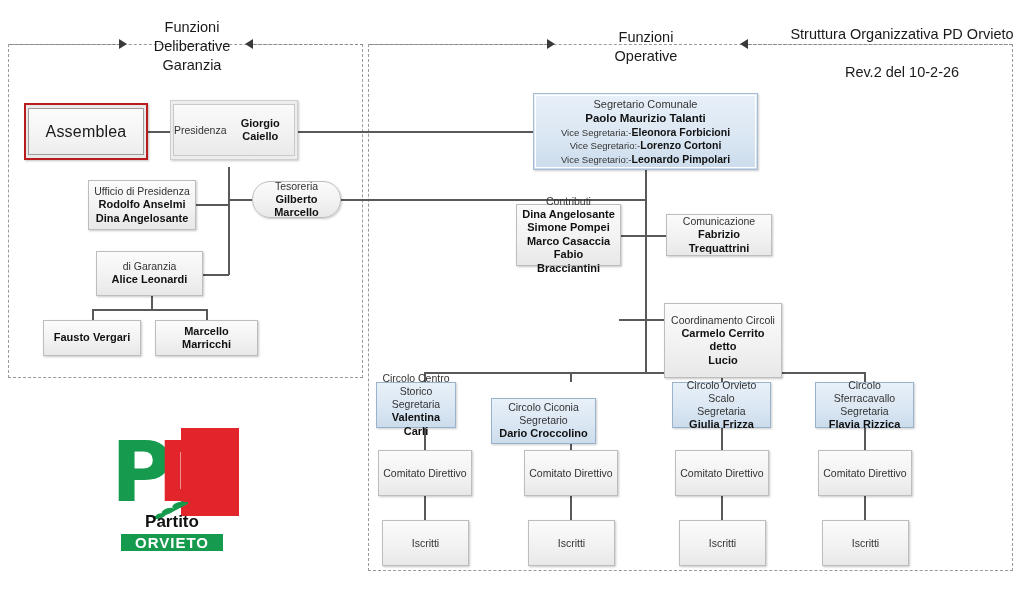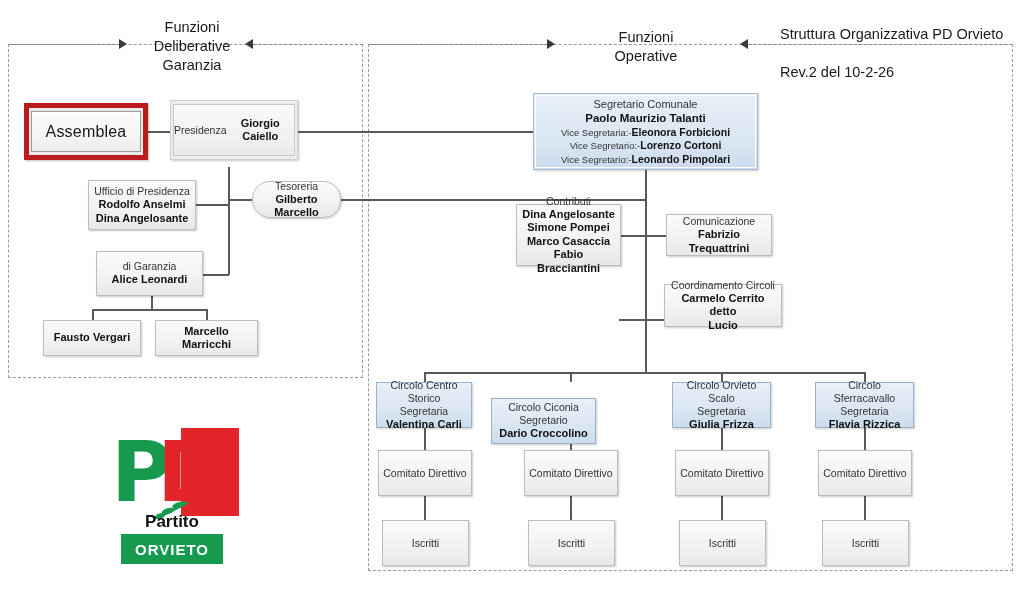--- a/index.html
+++ b/index.html
@@ -10,21 +10,21 @@
 
   
   .region{border:1px dashed #9a9a9a;background:transparent;}
 
   
   .section-caption{
     text-align:center;color:#1a1a1a;font-size:14.5px;line-height:19px;
     white-space:pre-line;
   }
   .title-block{
-    text-align:left;color:#1a1a1a;font-size:14.5px;line-height:19px;
+    text-align:center;color:#1a1a1a;font-size:14.5px;line-height:19px;
     white-space:pre-line;
   }
 
   
   .ln{position:absolute;background:#58595b;}
   .lnh{height:1.6px;}
   .lnv{width:1.6px;}
 
   .arrow{position:absolute;width:0;height:0;border-style:solid;}
   .arrow-l{border-width:5px 8px 5px 0;border-color:transparent #3a3a3a transparent transparent;}
@@ -51,21 +51,21 @@
     border:1px solid #9ab3cd;
     background:linear-gradient(180deg,#e8f0f8 0%,#dbe7f3 55%,#ccdcec 100%);
     box-shadow:1px 1px 2px rgba(0,0,0,.2);
   }
   .node.blue2{
     border:1px solid #a8bdd4;outline:1px solid #ffffff;outline-offset:-3px;
   }
 
   
   .node.double{
-    border:5px solid #b91c1c;
+    border:2px solid #b91c1c;
     box-shadow:1px 1px 2px rgba(0,0,0,.25);
     padding:3px;
     background:#e9e9e9;
   }
   .node.double .inner{
     width:100%;height:100%;border:1px solid #9c9c9c;
     background:linear-gradient(180deg,#fcfcfc 0%,#f4f4f4 60%,#ededed 100%);
     display:flex;align-items:center;justify-content:center;
   }
 
@@ -88,21 +88,21 @@
   
   .logo{position:absolute;left:105px;top:428px;width:134px;height:130px;}
   .logo .redbar{position:absolute;right:0;top:0;width:58px;height:88px;background:#e2252b;}
   .logo .p-green{position:absolute;left:6px;top:2px;font-size:84px;line-height:84px;font-weight:bold;color:#169b4e;font-family:"DejaVu Sans",sans-serif;}
   .logo .d-red{position:absolute;left:52px;top:2px;font-size:84px;line-height:84px;font-weight:bold;color:#e2252b;font-family:"DejaVu Sans",sans-serif;}
   .logo .partito{
     position:absolute;left:0;top:84px;width:134px;text-align:center;
     font-size:17px;font-weight:bold;color:#111;font-family:"Liberation Sans",sans-serif;
   }
   .logo .greenband{
-    position:absolute;left:16px;top:106px;width:102px;height:30px;background:#169b4e;
+    position:absolute;left:16px;top:106px;width:102px;height:17px;background:#169b4e;
     display:flex;align-items:center;justify-content:center;
   }
   .logo .greenband span{color:#fff;font-size:15px;font-weight:bold;letter-spacing:1px;}
   .logo .sprig{
     position:absolute;left:48px;top:72px;width:40px;height:22px;
   }
 </style>
 </head>
 <body>
 
@@ -236,29 +236,29 @@
     <span class="nm">Marco Casaccia</span>
     <span class="nm">Fabio Bracciantini</span>
   </div>
 
   <div class="node" style="left:666px;top:214px;width:106px;height:42px;">
     <span class="ttl">Comunicazione</span>
     <span class="nm">Fabrizio Trequattrini</span>
   </div>
 
 
-  <div class="node" style="left:664px;top:284px;width:118px;height:43px;">
+  <div class="node" style="left:664px;top:303px;width:118px;height:75px;">
     <span class="ttl">Coordinamento Circoli</span>
     <span class="nm">
       <b>Carmelo Cerrito</b><span style="font-weight:bold"> detto</span>
     </span>
     <span class="nm">Lucio</span>
   </div>
 
-  <div class="node blue" style="left:376px;top:382px;width:96px;height:46px;">
+  <div class="node blue" style="left:376px;top:382px;width:80px;height:46px;">
     <span class="ttl">Circolo Centro Storico</span>
     <span class="ttl">Segretaria</span>
     <span class="nm">Valentina Carli</span>
   </div>
   <div class="node" style="left:378px;top:450px;width:94px;height:46px;">
     <span class="ttl">Comitato Direttivo</span>
   </div>
   <div class="node" style="left:382px;top:520px;width:87px;height:46px;">
     <span class="ttl">Iscritti</span>
   </div>

